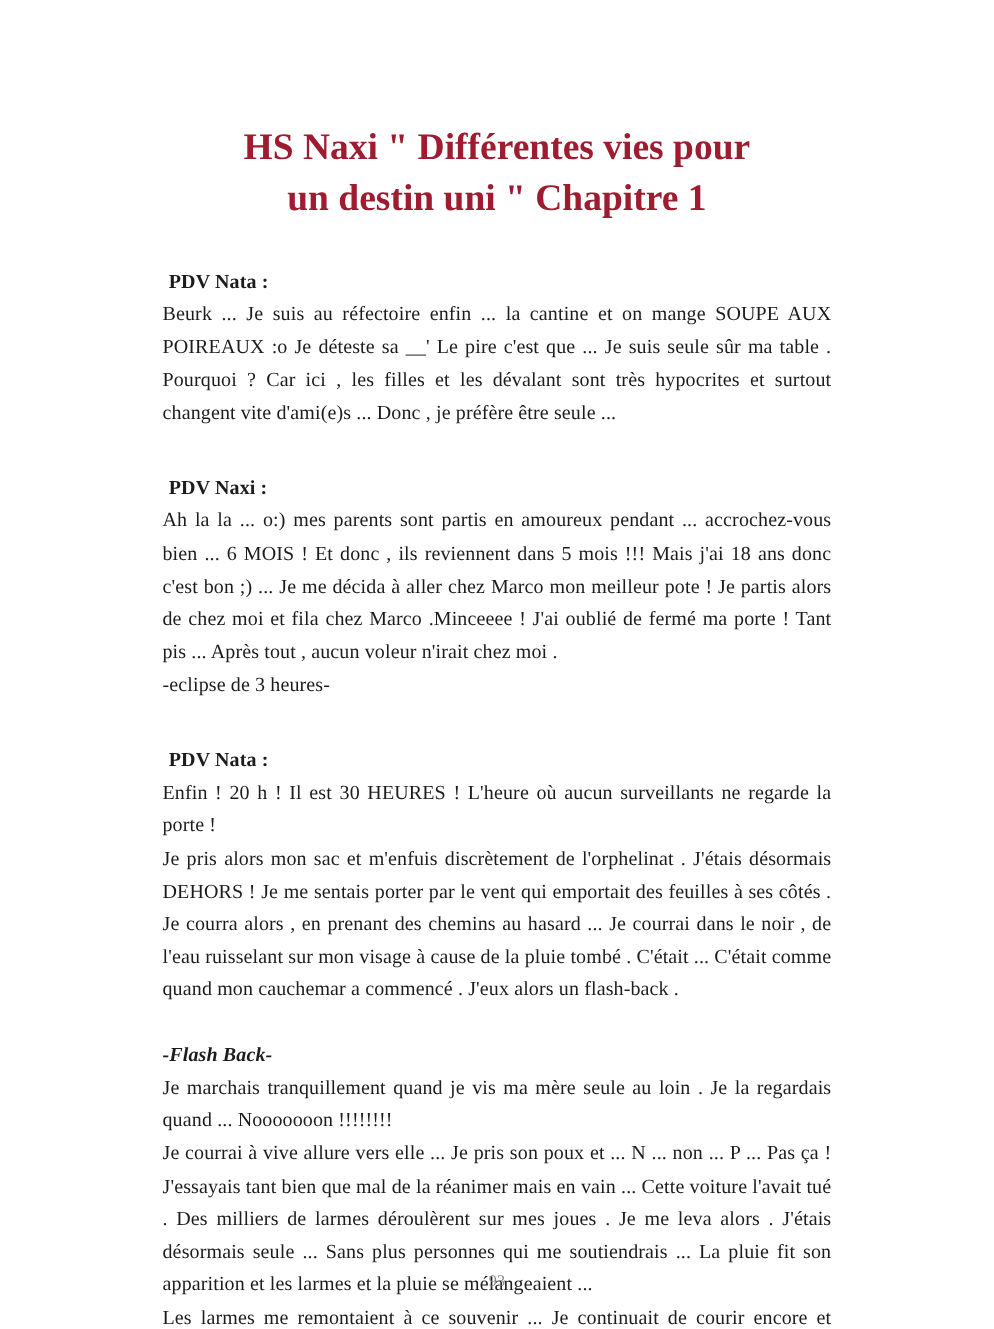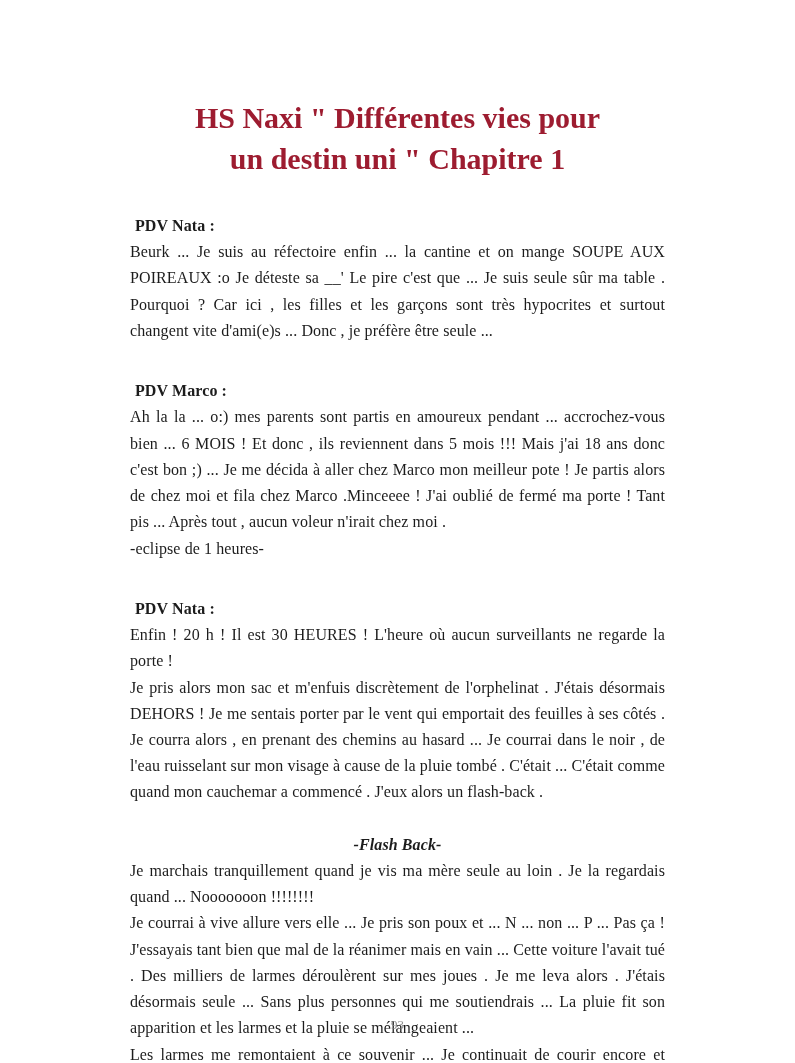--- a/index.html
+++ b/index.html
@@ -41,21 +41,21 @@
   }
   .doc-body p.heading {
     font-weight: bold;
     text-align: left;
     padding-left: 5px;
     margin-top: 34px;
   }
   .doc-body p.heading-italic {
     font-weight: bold;
     font-style: italic;
-    text-align: center;
+    text-align: left;
   }
   .doc-body p.italic {
   }
   .doc-body p.spacer {
     min-height: 26px;
   }
   .page-footer {
     position: absolute;
     left: 0;
     right: 0;
@@ -69,24 +69,24 @@
 <body>
 
 <div class="page">
   <h1 class="title">
     <span class="title-line">HS Naxi " Différentes vies pour</span>
     <span class="title-line">un destin uni " Chapitre 1</span>
   </h1>
 
   <div class="doc-body" id="blocks">
       <p class="heading">PDV Nata :</p>
-      <p class="normal">Beurk ... Je suis au réfectoire enfin ... la cantine et on mange SOUPE AUX POIREAUX :o Je déteste sa __' Le pire c'est que ... Je suis seule sûr ma table . Pourquoi ? Car ici , les filles et les garçons sont très hypocrites et surtout changent vite d'ami(e)s ... Donc , je préfère être seule ...</p>
-      <p class="heading">PDV Marco :</p>
+      <p class="normal">Beurk ... Je suis au réfectoire enfin ... la cantine et on mange SOUPE AUX POIREAUX :o Je déteste sa __' Le pire c'est que ... Je suis seule sûr ma table . Pourquoi ? Car ici , les filles et les dévalant sont très hypocrites et surtout changent vite d'ami(e)s ... Donc , je préfère être seule ...</p>
+      <p class="heading">PDV Naxi :</p>
       <p class="normal">Ah la la ... o:) mes parents sont partis en amoureux pendant ... accrochez-vous bien ... 6 MOIS ! Et donc , ils reviennent dans 5 mois !!! Mais j'ai 18 ans donc c'est bon ;) ... Je me décida à aller chez Marco mon meilleur pote ! Je partis alors de chez moi et fila chez Marco .Minceeee ! J'ai oublié de fermé ma porte ! Tant pis ... Après tout , aucun voleur n'irait chez moi .</p>
-      <p class="normal">-eclipse de 1 heures-</p>
+      <p class="normal">-eclipse de 3 heures-</p>
       <p class="heading">PDV Nata :</p>
       <p class="normal">Enfin ! 20 h ! Il est 30 HEURES ! L'heure où aucun surveillants ne regarde la porte !</p>
       <p class="normal">Je pris alors mon sac et m'enfuis discrètement de l'orphelinat . J'étais désormais DEHORS ! Je me sentais porter par le vent qui emportait des feuilles à ses côtés . Je courra alors , en prenant des chemins au hasard ... Je courrai dans le noir , de l'eau ruisselant sur mon visage à cause de la pluie tombé . C'était ... C'était comme quand mon cauchemar a commencé . J'eux alors un flash-back .</p>
       <p class="spacer"></p>
       <p class="heading-italic">-Flash Back-</p>
       <p class="italic">Je marchais tranquillement quand je vis ma mère seule au loin . Je la regardais quand ... Nooooooon !!!!!!!!</p>
       <p class="italic">Je courrai à vive allure vers elle ... Je pris son poux et ... N ... non ... P ... Pas ça ! J'essayais tant bien que mal de la réanimer mais en vain ... Cette voiture l'avait tué . Des milliers de larmes déroulèrent sur mes joues . Je me leva alors . J'étais désormais seule ... Sans plus personnes qui me soutiendrais ... La pluie fit son apparition et les larmes et la pluie se mélangeaient ...</p>
       <p class="normal">Les larmes me remontaient à ce souvenir ... Je continuait de courir encore et encore jusqu'à ce que je vit une maison où le portail était ouvert . Voulant un endroit où dormir , j'avança vers celle-ci et rentra car la porte était ouverte . Je ferma la porte derriere moi et encore les larmes dévalant de mes joues , je visitait la maison . Je finis la visite avec une chambre ... Une chambre de</p>
     </div>
 

